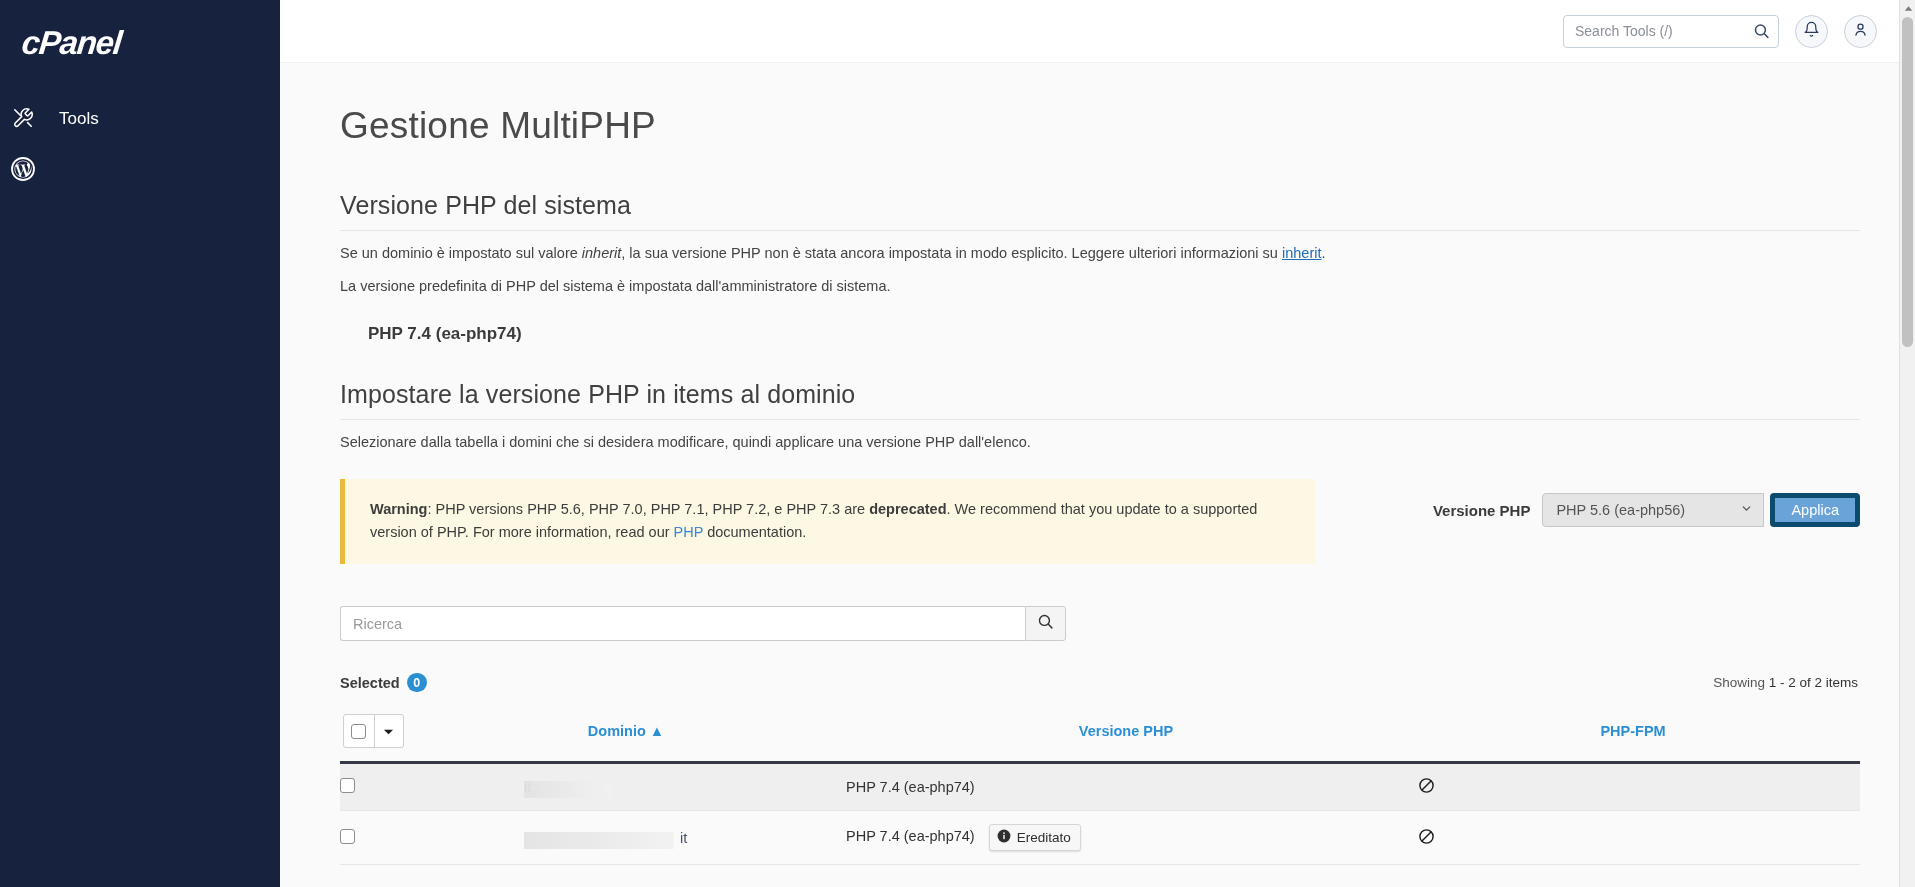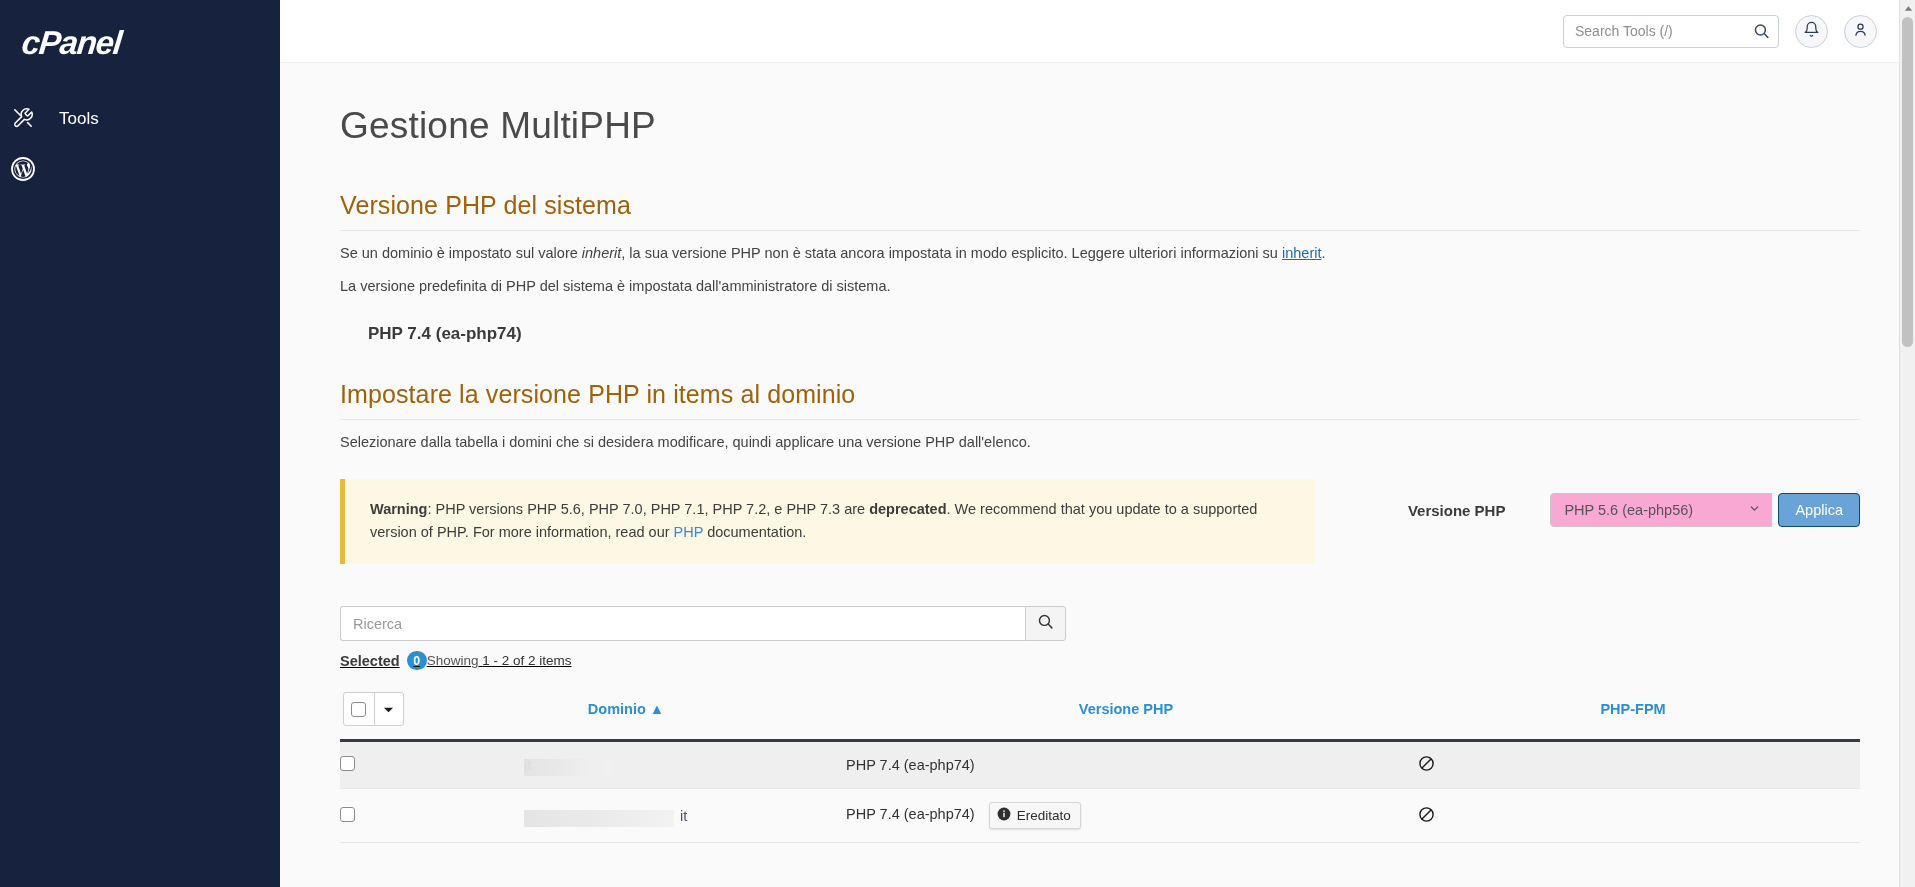--- a/index.html
+++ b/index.html
@@ -117,21 +117,21 @@
   .page-title {
     font-size: 37px;
     font-weight: 300;
     color: #4a4a4a;
     margin: 14px 0 44px 0;
     letter-spacing: 0.2px;
   }
   h2.section-title {
     font-size: 25px;
     font-weight: 300;
-    color: #a16207;
+    color: #404040;
     margin: 0 0 6px 0;
     padding-bottom: 10px;
     border-bottom: 1px solid #e5e5e5;
     letter-spacing: 0.1px;
   }
   .para {
     font-size: 14.5px;
     color: #444;
     line-height: 1.45;
     margin: 12px 0 0 0;
@@ -178,42 +178,41 @@
     font-weight: bold;
     color: #3b3b3b;
     margin-right: 12px;
     white-space: nowrap;
   }
   .php-select {
     width: 222px;
     height: 34px;
     border: 1px solid #c7c7c7;
     border-radius: 4px 0 0 4px;
-    background: #f9a8d4;
+    background: #e5e5e5;
     font-size: 14.5px;
     color: #555;
     padding: 0 26px 0 13px;
     font-family: "Liberation Sans", sans-serif;
     -webkit-appearance: none;
     appearance: none;
     cursor: pointer;
     position: relative;
-    margin-left: 33px;
   }
   .select-wrap { position: relative; display: inline-block; }
   .select-caret {
     position: absolute; right: 11px; top: 50%;
     transform: translateY(-50%);
     pointer-events: none;
     color: #555;
   }
   .apply-btn {
     height: 34px;
     background: #6aa3d8;
-    border: 1px solid #0c4a6e;
+    border: 5px solid #0c4a6e;
     border-radius: 0 4px 4px 0;
     color: #ffffff;
     font-size: 14.5px;
     padding: 0 16px;
     cursor: pointer;
     font-family: "Liberation Sans", sans-serif;
     margin-left: 6px;
     border-radius: 4px;
   }
 
@@ -243,23 +242,23 @@
     border-radius: 0 3px 3px 0;
     background: #f4f4f4;
     display: flex; align-items: center; justify-content: center;
     cursor: pointer;
     color: #333;
   }
 
   .meta-row {
     display: flex;
     align-items: center;
-    margin-top: 10px;
+    justify-content: space-between;
+    margin-top: 32px;
     padding-right: 2px;
-    text-decoration: underline;
   }
   .selected-label {
     font-size: 14.5px;
     color: #3b3b3b;
     font-weight: bold;
     display: flex;
     align-items: center;
     gap: 7px;
   }
   .badge-count {

